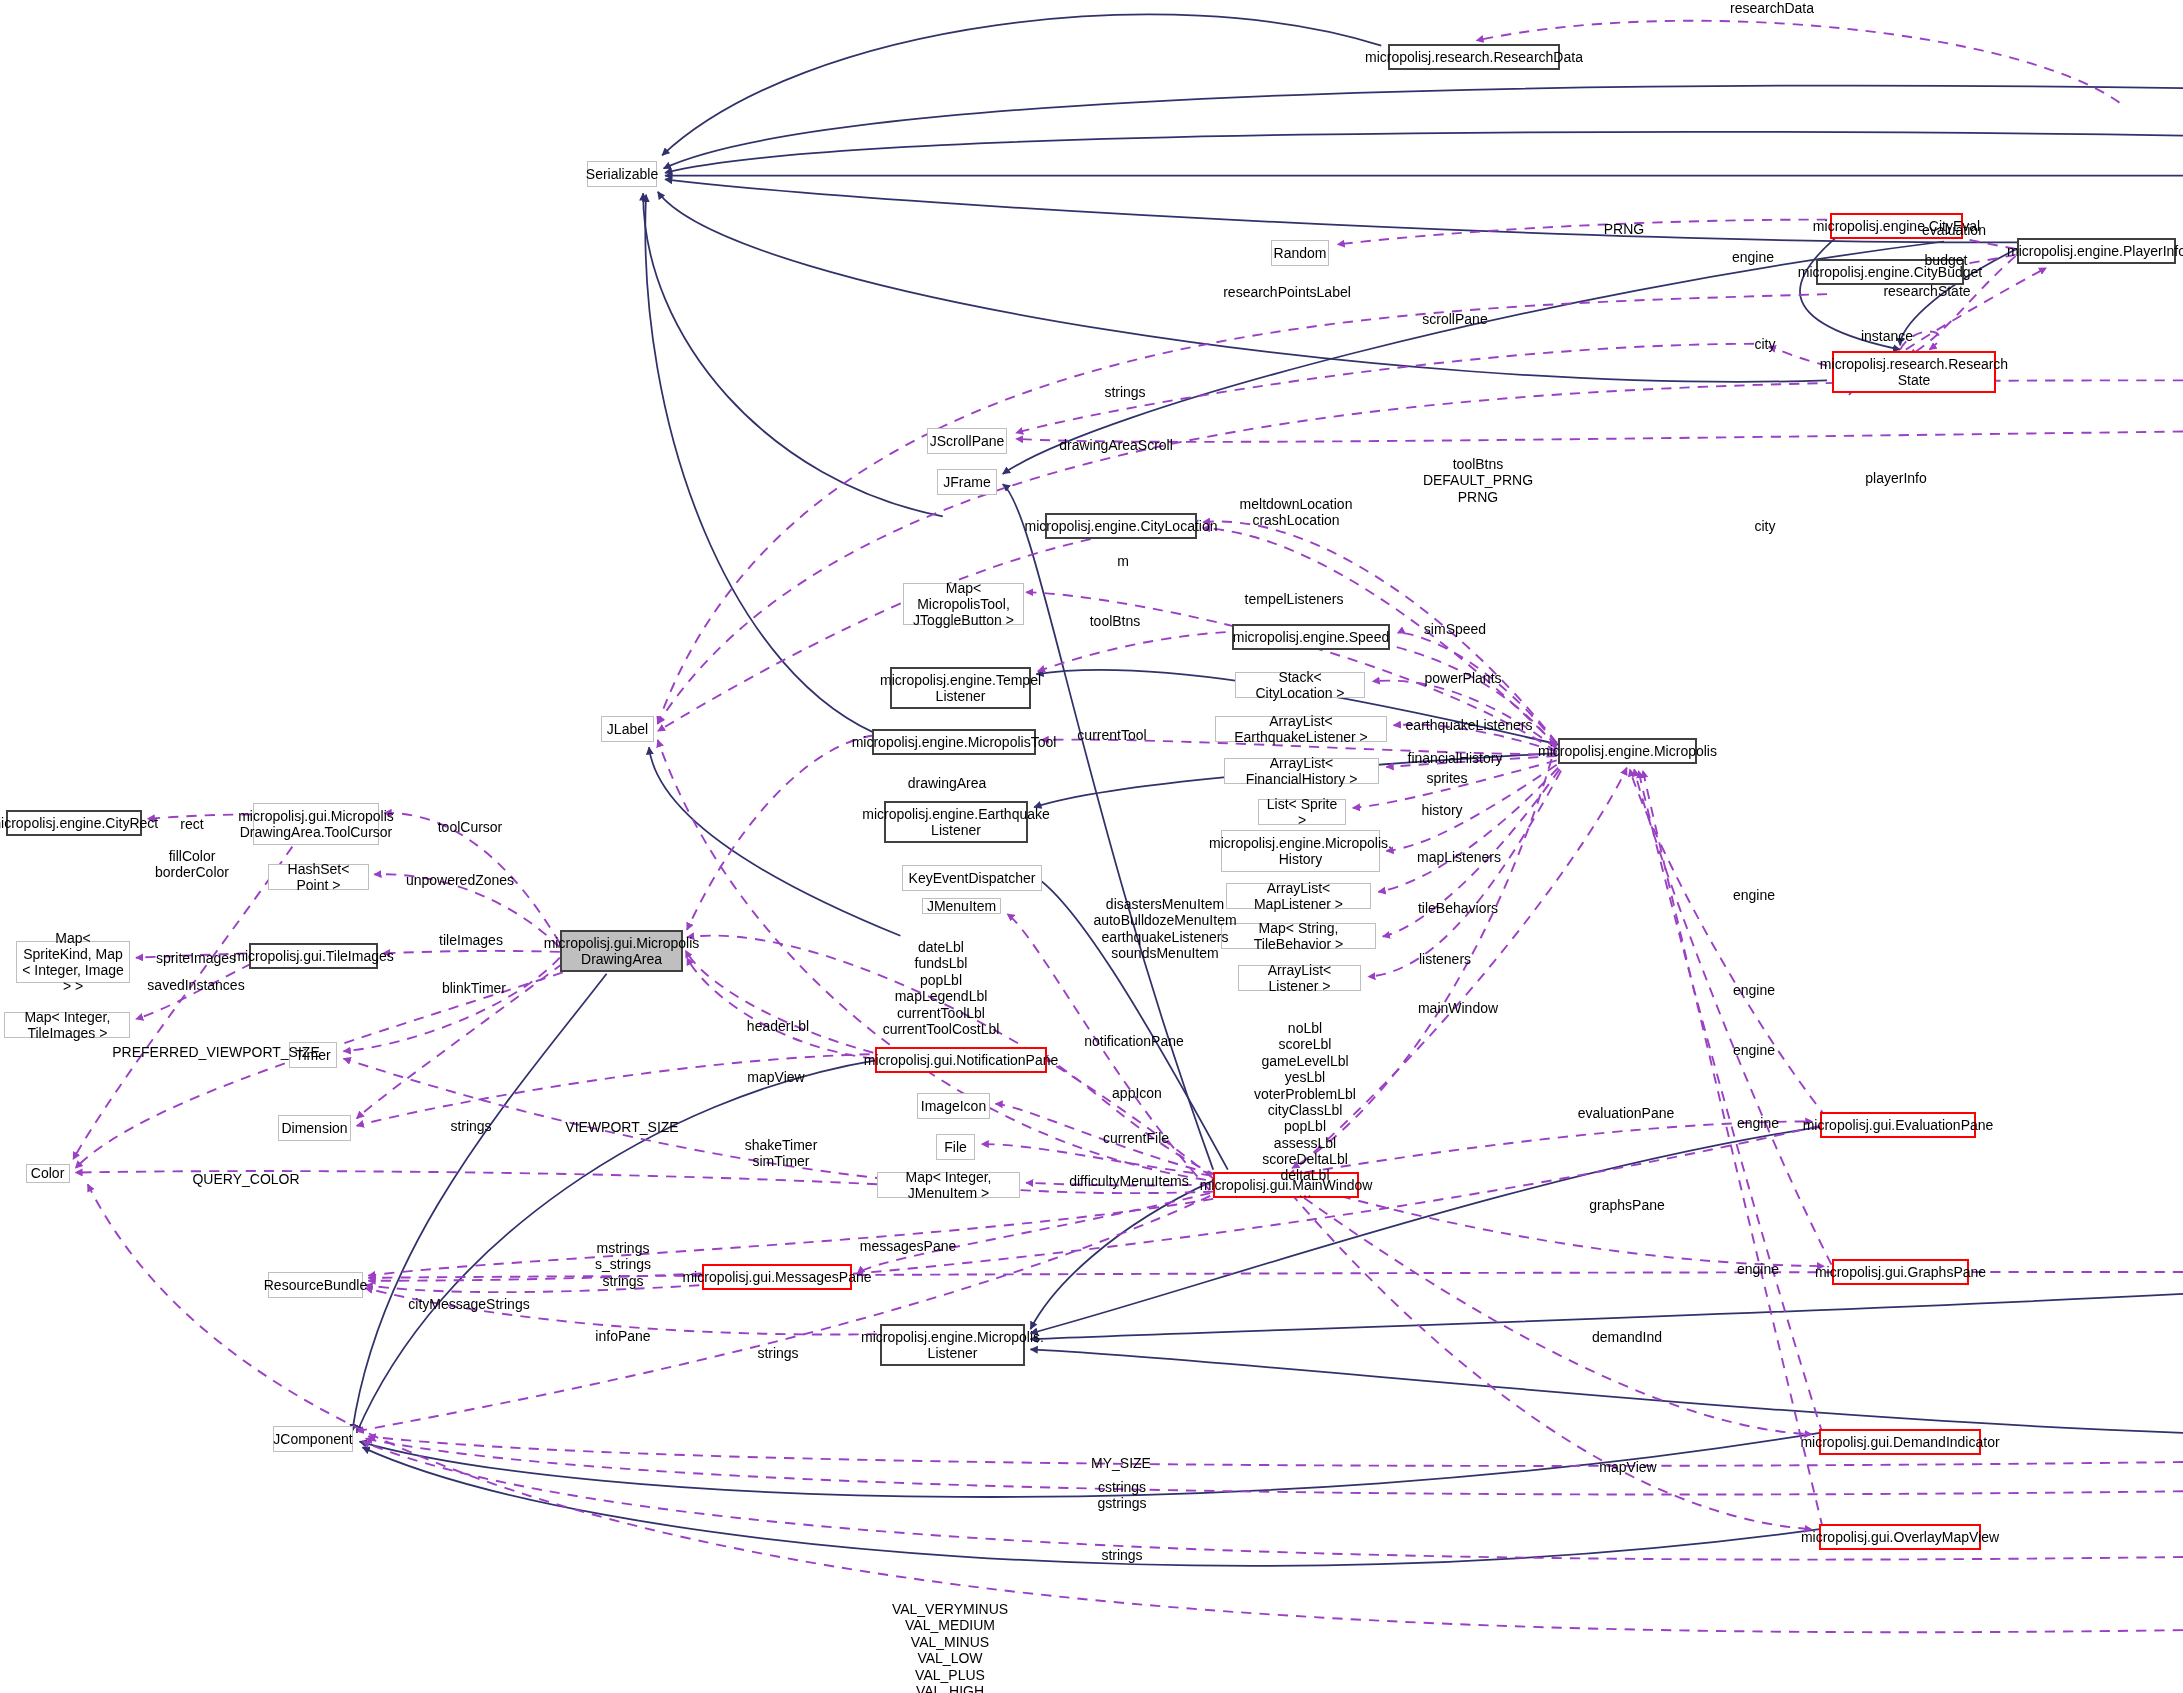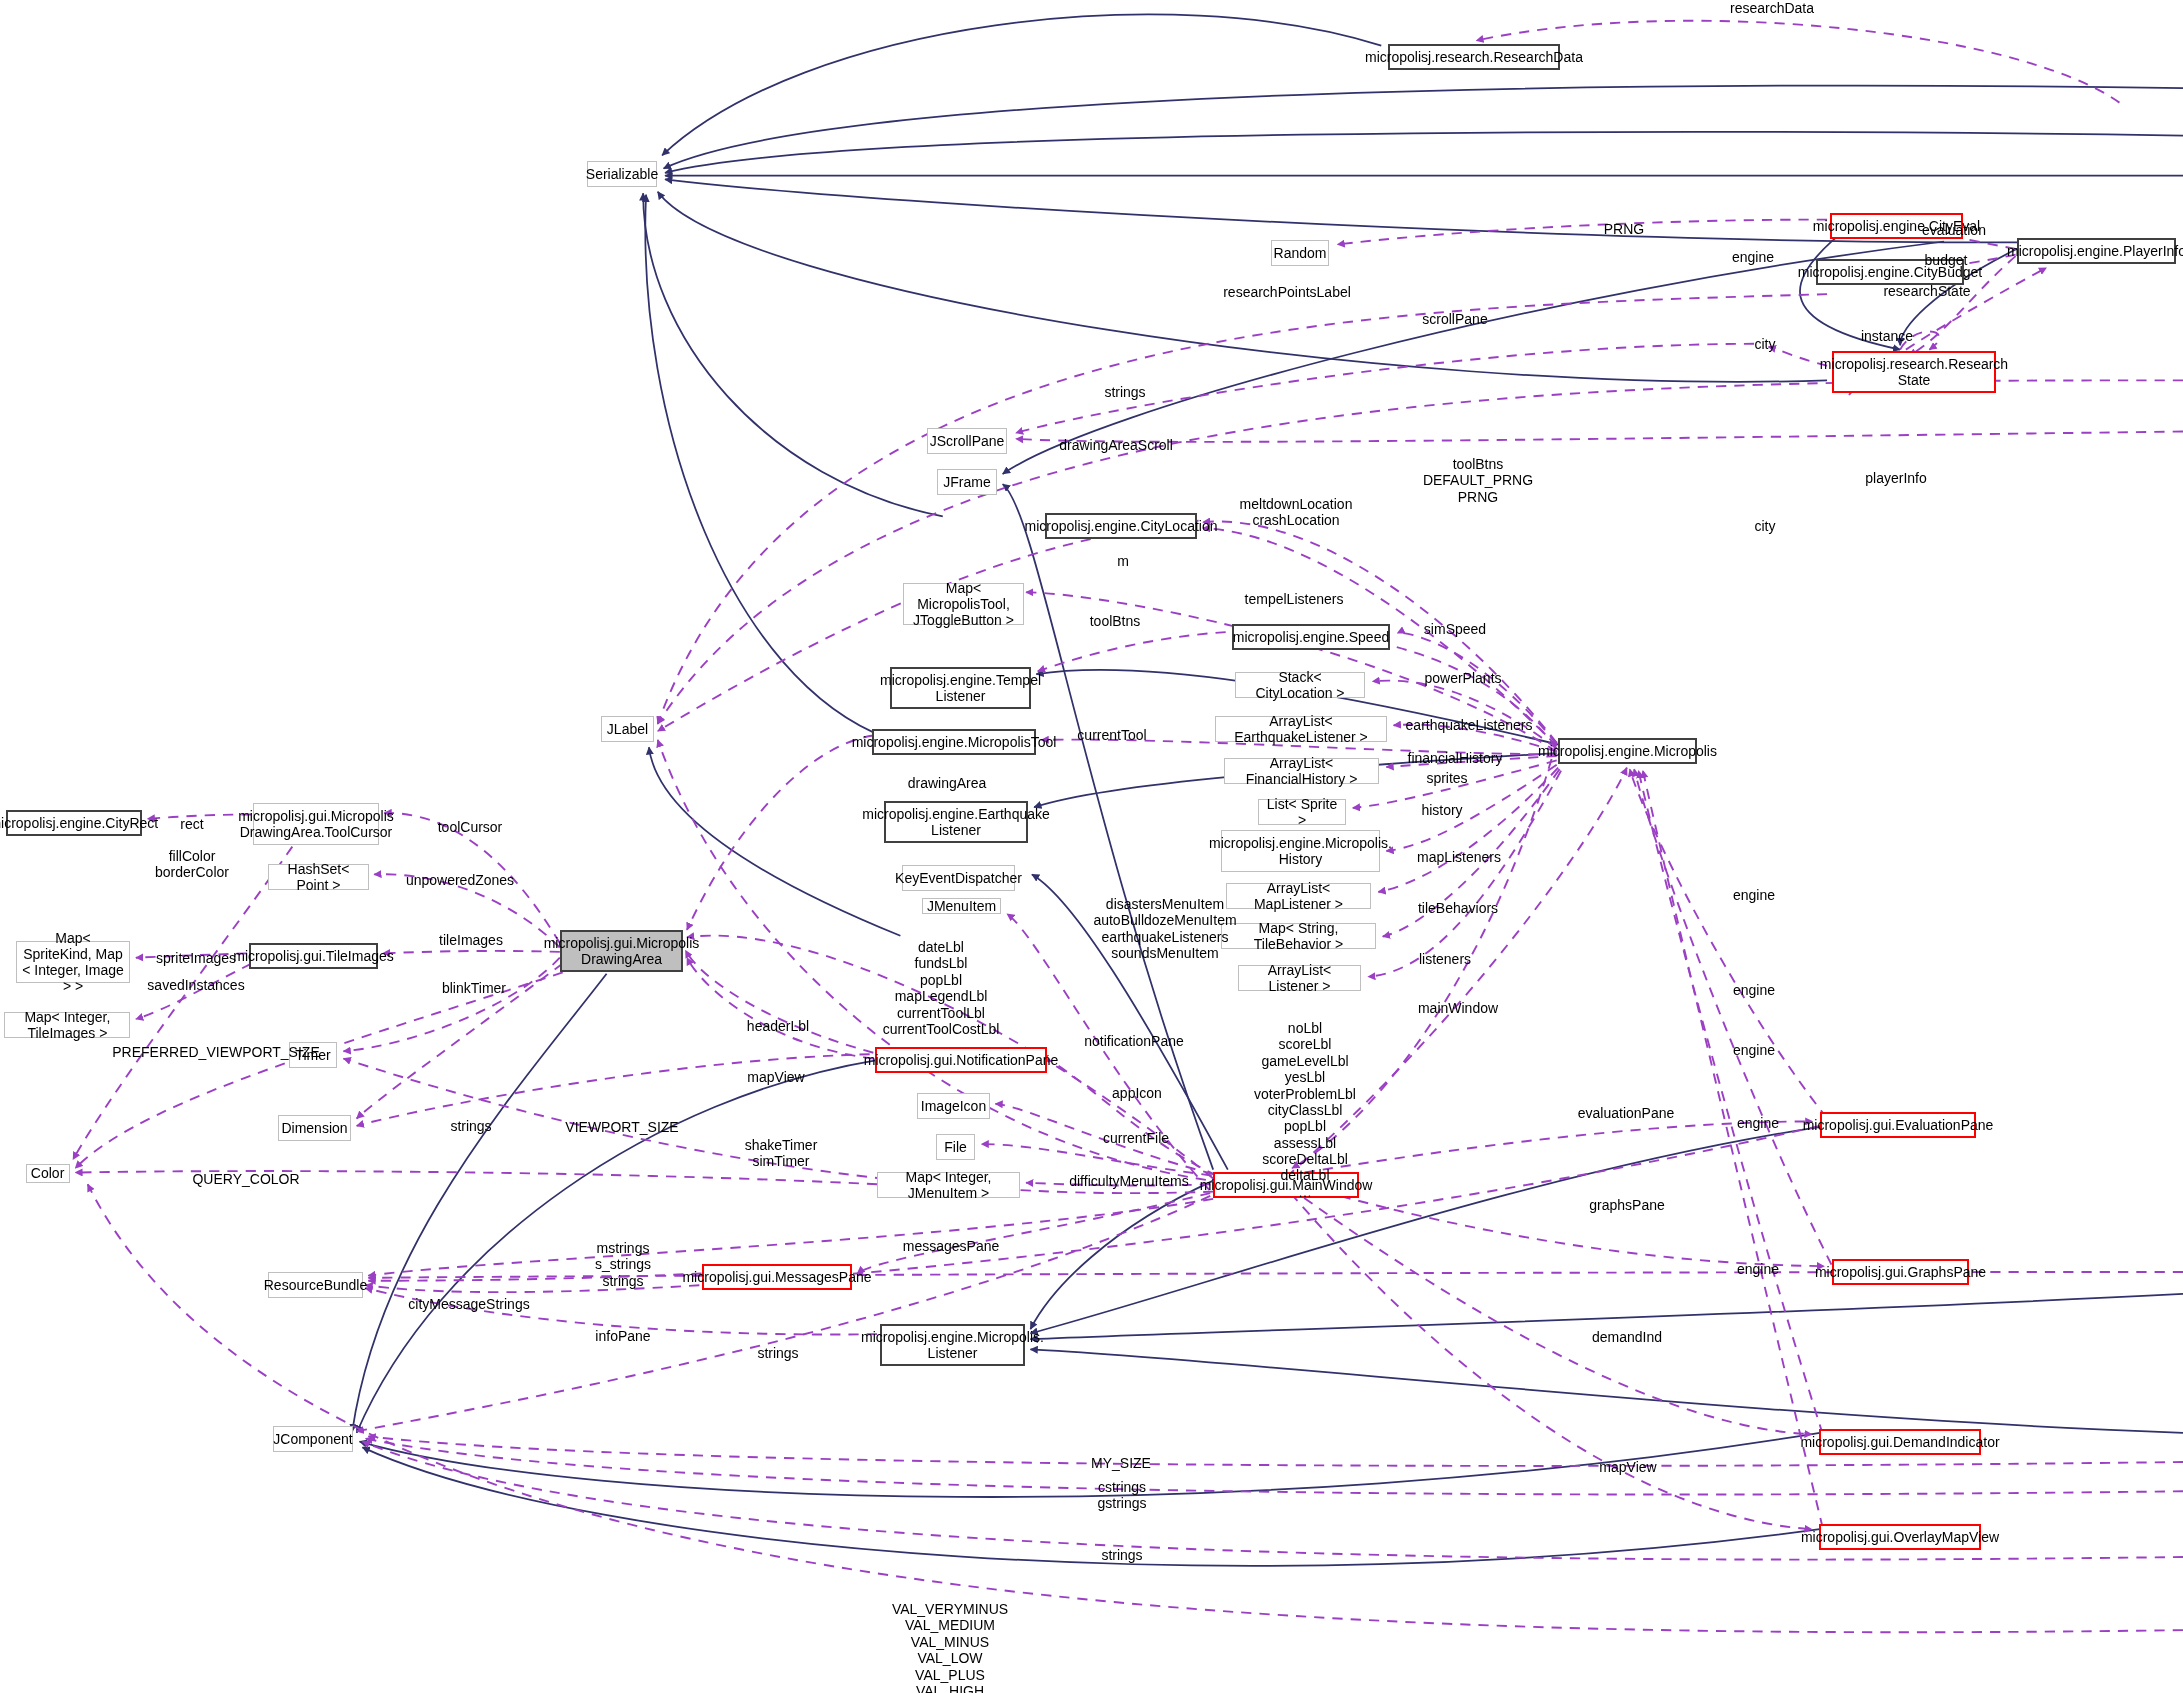--- a/index.html
+++ b/index.html
@@ -241,21 +241,21 @@
   <div class="node n-thin" style="left:1224px;top:758px;width:155px;height:26px"><span>ArrayList&lt; FinancialHistory &gt;</span></div>
   <div class="node n-thin" style="left:1258px;top:799px;width:88px;height:26px"><span>List&lt; Sprite &gt;</span></div>
   <div class="node n-thin" style="left:1221px;top:830px;width:159px;height:42px"><span>micropolisj.engine.Micropolis.
 History</span></div>
   <div class="node n-thin" style="left:1226px;top:883px;width:145px;height:26px"><span>ArrayList&lt; MapListener &gt;</span></div>
   <div class="node n-thin" style="left:1221px;top:923px;width:155px;height:26px"><span>Map&lt; String, TileBehavior &gt;</span></div>
   <div class="node n-thin" style="left:1238px;top:965px;width:123px;height:26px"><span>ArrayList&lt; Listener &gt;</span></div>
   <div class="node n-bold" style="left:1558px;top:738px;width:139px;height:26px"><span>micropolisj.engine.Micropolis</span></div>
   <div class="node n-bold" style="left:884px;top:801px;width:144px;height:42px"><span>micropolisj.engine.Earthquake
 Listener</span></div>
-  <div class="node n-thin" style="left:902px;top:865px;width:113px;height:26px"><span>KeyEventDispatcher</span></div>
+  <div class="node n-thin" style="left:902px;top:865px;width:140px;height:26px"><span>KeyEventDispatcher</span></div>
   <div class="node n-thin" style="left:922px;top:898px;width:79px;height:16px"><span>JMenuItem</span></div>
   <div class="node n-thin" style="left:601px;top:716px;width:53px;height:26px"><span>JLabel</span></div>
   <div class="node n-bold" style="left:5.8px;top:810px;width:136px;height:26px"><span>micropolisj.engine.CityRect</span></div>
   <div class="node n-thin" style="left:253px;top:803px;width:126px;height:42px"><span>micropolisj.gui.Micropolis
 DrawingArea.ToolCursor</span></div>
   <div class="node n-thin" style="left:268px;top:864px;width:101px;height:26px"><span>HashSet&lt; Point &gt;</span></div>
   <div class="node n-thin" style="left:16px;top:941px;width:114px;height:42px"><span>Map&lt; SpriteKind, Map
 &lt; Integer, Image &gt; &gt;</span></div>
   <div class="node n-bold" style="left:249px;top:943px;width:129px;height:26px"><span>micropolisj.gui.TileImages</span></div>
   <div class="node n-thin" style="left:4.4px;top:1012px;width:126px;height:26px"><span>Map&lt; Integer, TileImages &gt;</span></div>
@@ -355,21 +355,21 @@
   <div class="elabel" style="left:1137px;top:1085px">appIcon</div>
   <div class="elabel" style="left:1136px;top:1130px">currentFile</div>
   <div class="elabel" style="left:1129px;top:1173px">difficultyMenuItems</div>
   <div class="elabel" style="left:246px;top:1171px">QUERY_COLOR</div>
   <div class="elabel" style="left:781px;top:1137px">shakeTimer
 simTimer</div>
   <div class="elabel" style="left:623px;top:1240px">mstrings
 s_strings
 strings</div>
   <div class="elabel" style="left:469px;top:1296px">cityMessageStrings</div>
-  <div class="elabel" style="left:951px;top:1238px">messagesPane</div>
+  <div class="elabel" style="left:908px;top:1238px">messagesPane</div>
   <div class="elabel" style="left:623px;top:1328px">infoPane</div>
   <div class="elabel" style="left:778px;top:1345px">strings</div>
   <div class="elabel" style="left:1626px;top:1105px">evaluationPane</div>
   <div class="elabel" style="left:1758px;top:1115px">engine</div>
   <div class="elabel" style="left:1627px;top:1197px">graphsPane</div>
   <div class="elabel" style="left:1627px;top:1329px">demandInd</div>
   <div class="elabel" style="left:1758px;top:1261px">engine</div>
   <div class="elabel" style="left:1628px;top:1459px">mapView</div>
   <div class="elabel" style="left:1121px;top:1455px">MY_SIZE</div>
   <div class="elabel" style="left:1122px;top:1479px">cstrings

